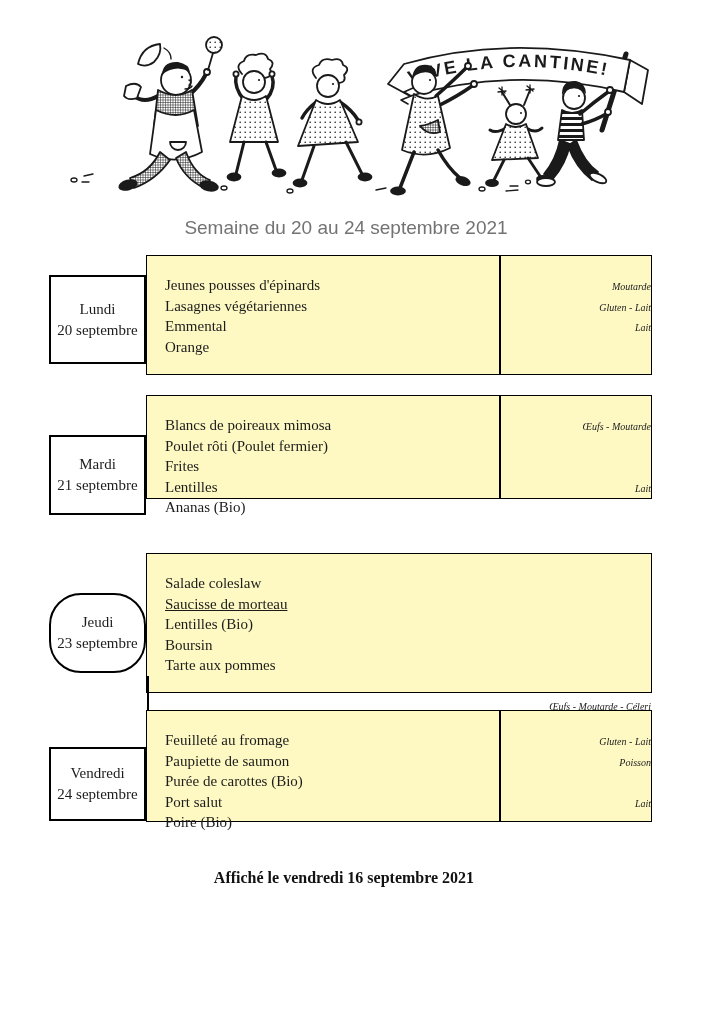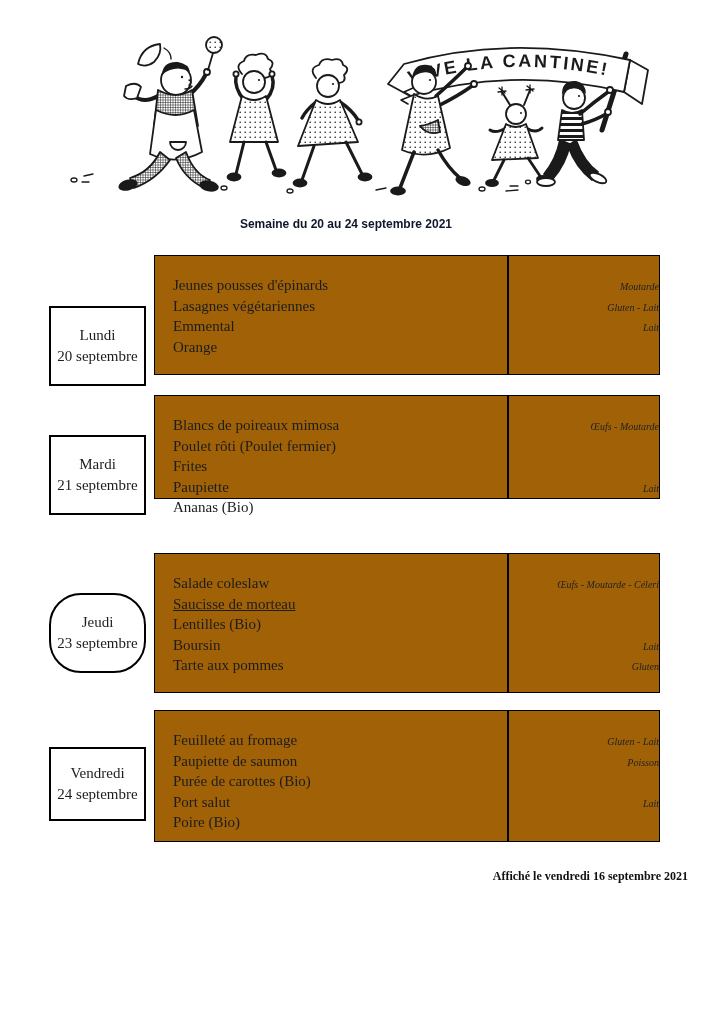--- a/index.html
+++ b/index.html
@@ -11,64 +11,64 @@
     color:#1c1c1c;
     overflow:hidden;
   }
   #illustration{
     position:absolute;left:58px;top:28px;width:612px;height:172px;
   }
   #title{
     position:absolute;top:217px;left:0;width:692px;
     text-align:center;
     font-family:"Liberation Sans", sans-serif;
-    font-weight:bold;font-size:12px;color:#0f172a;
+    font-weight:normal;font-size:19px;color:#737373;
   }
   .block{position:absolute;left:0;width:724px;height:0;}
   .block:nth-of-type(1){top:255px;}
   .block:nth-of-type(2){top:395px;}
   .block:nth-of-type(3){top:553px;}
   .block:nth-of-type(4){top:710px;}
   .day-box{
     position:absolute;left:49px;width:97px;
     border:2.5px solid #000;box-sizing:border-box;
     display:flex;flex-direction:column;justify-content:center;align-items:center;
     font-size:15px;line-height:21px;text-align:center;
   }
-  .block:nth-of-type(1) .day-box{top:20px;height:80px;margin-top:31px;}
+  .block:nth-of-type(1) .day-box{top:20px;height:89px;}
   .block:nth-of-type(2) .day-box{top:40px;height:80px;}
   .block:nth-of-type(3) .day-box{top:40px;height:80px;border-radius:32px;}
   .block:nth-of-type(4) .day-box{top:37px;height:74px;align-items:center;}
   .menu-box{
-    position:absolute;left:154px;width:506px;
+    position:absolute;left:146px;width:506px;
     border:1.8px solid #000;box-sizing:border-box;
-    display:flex;align-items:stretch;background:#a16207;
+    display:flex;align-items:stretch;background:#fef9c3;
   }
   .block:nth-of-type(1) .menu-box{height:120px;}
   .block:nth-of-type(2) .menu-box{height:104px;}
-  .block:nth-of-type(3) .menu-box{height:140px;}
-  .block:nth-of-type(4) .menu-box{height:132px;}
+  .block:nth-of-type(3) .menu-box{height:140px;flex-direction:column;}
+  .block:nth-of-type(4) .menu-box{height:112px;}
   .dish-col{
     width:352px;box-sizing:border-box;
     padding:19px 0 0 18px;
   }
   .allergen-col{
     flex:1;box-sizing:border-box;
     border-left:2.5px solid #000;
     padding-top:21px;text-align:right;
   }
   .dish{font-size:15px;line-height:20.6px;white-space:nowrap;}
   .dish.underline{text-decoration:underline;}
   .allergen{
     font-size:10px;line-height:20.6px;font-style:italic;color:#222;
     white-space:nowrap;
   }
   #footer{
     position:absolute;top:869px;left:0;width:688px;
-    text-align:right;font-weight:bold;font-size:12px;color:#111;
+    text-align:center;font-weight:bold;font-size:16px;color:#111;
     font-family:"Liberation Serif", serif;
   }
 </style>
 </head>
 <body>
 
 <div id="page">
 
   <div id="illustration">
     <svg viewBox="0 0 612 168" width="612" height="172">
@@ -242,21 +242,21 @@
   <div class="block">
     <div class="day-box">
       <div>Mardi</div>
       <div>21 septembre</div>
     </div>
     <div class="menu-box">
       <div class="dish-col">
             <div class="dish">Blancs de poireaux mimosa</div>
             <div class="dish">Poulet rôti (Poulet fermier)</div>
             <div class="dish">Frites</div>
-            <div class="dish">Paupiette</div>
+            <div class="dish">Lentilles</div>
             <div class="dish">Ananas (Bio)</div>
           </div>
       <div class="allergen-col">
             <div class="allergen">Œufs - Moutarde</div>
             <div class="allergen">&nbsp;</div>
             <div class="allergen">&nbsp;</div>
             <div class="allergen">Lait</div>
             <div class="allergen">&nbsp;</div>
           </div>
     </div>

